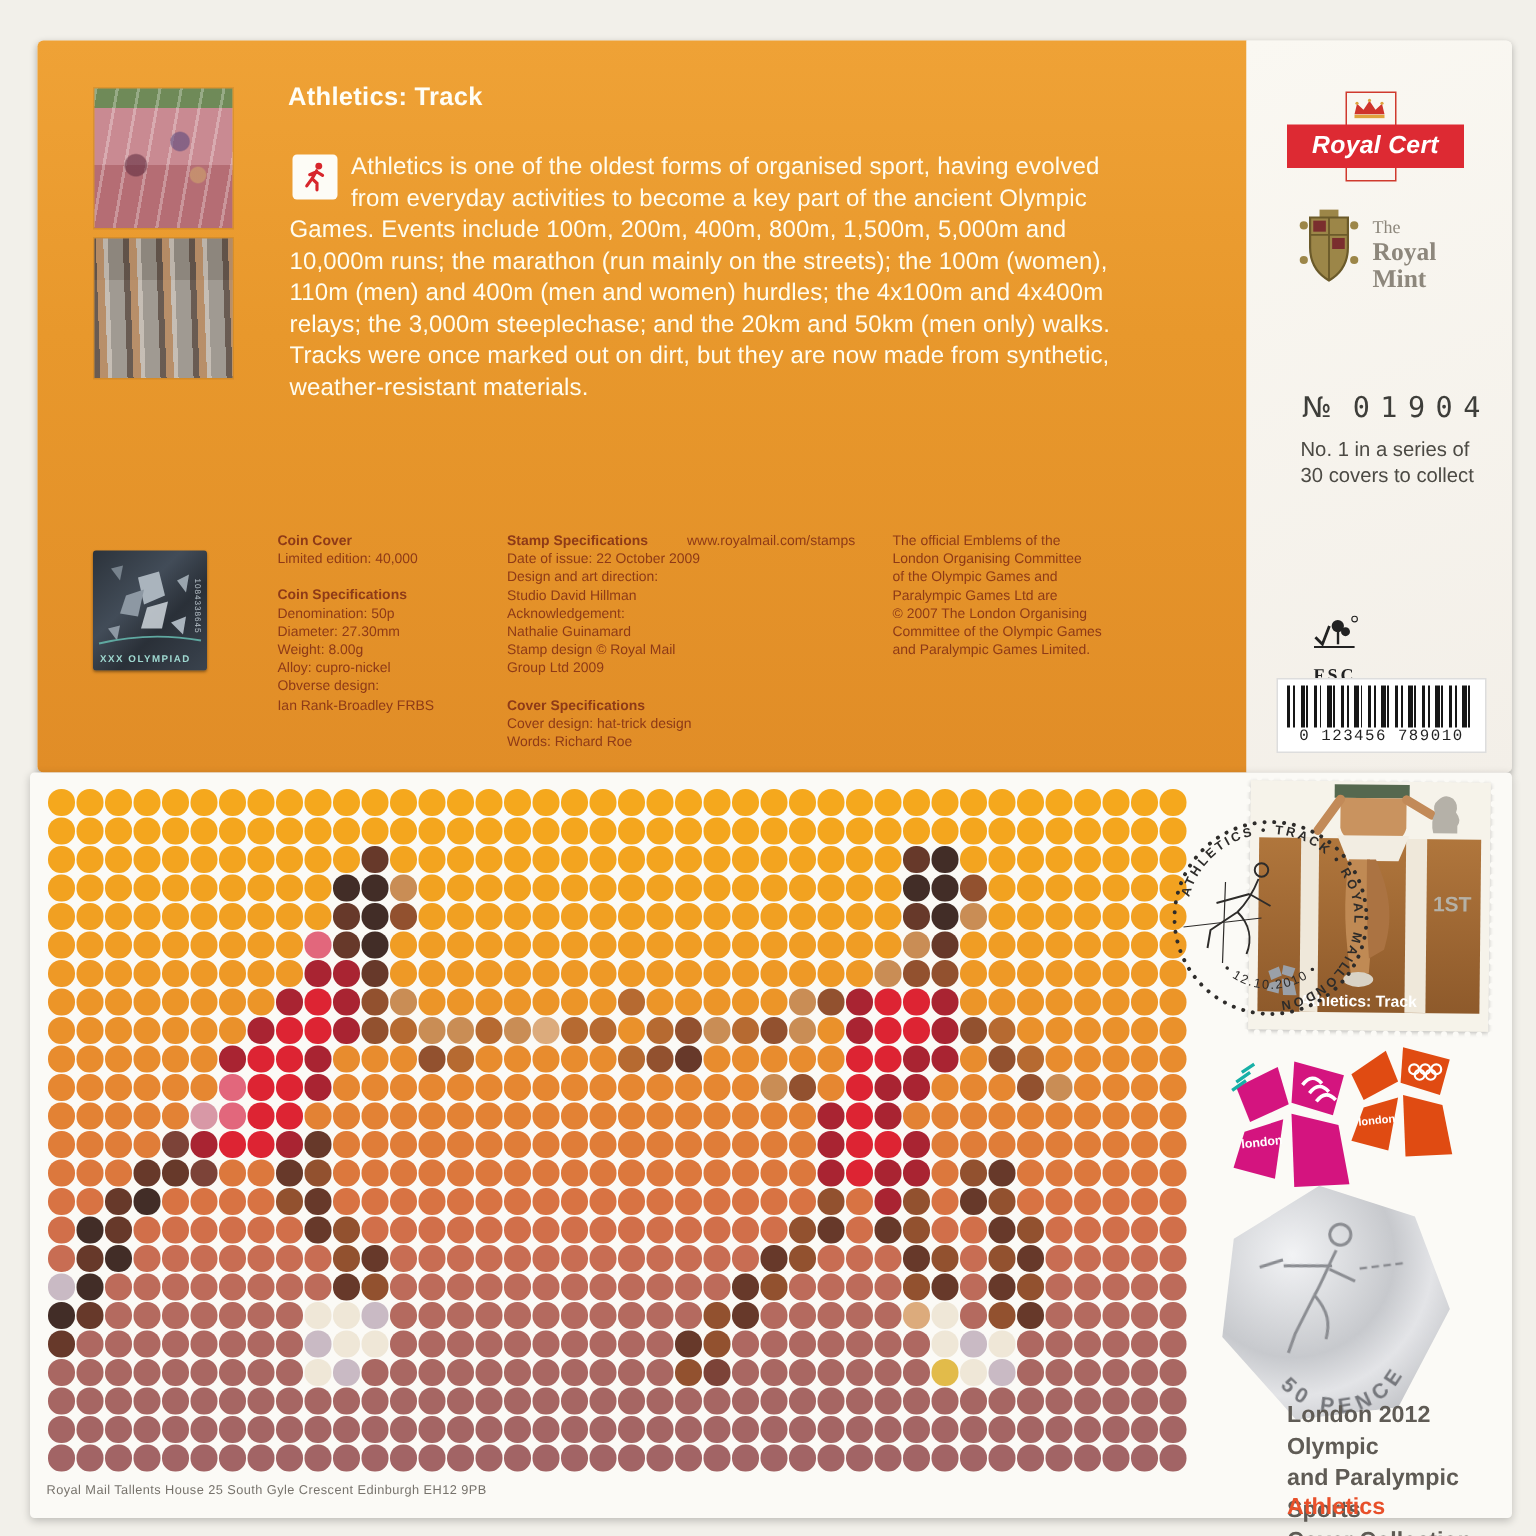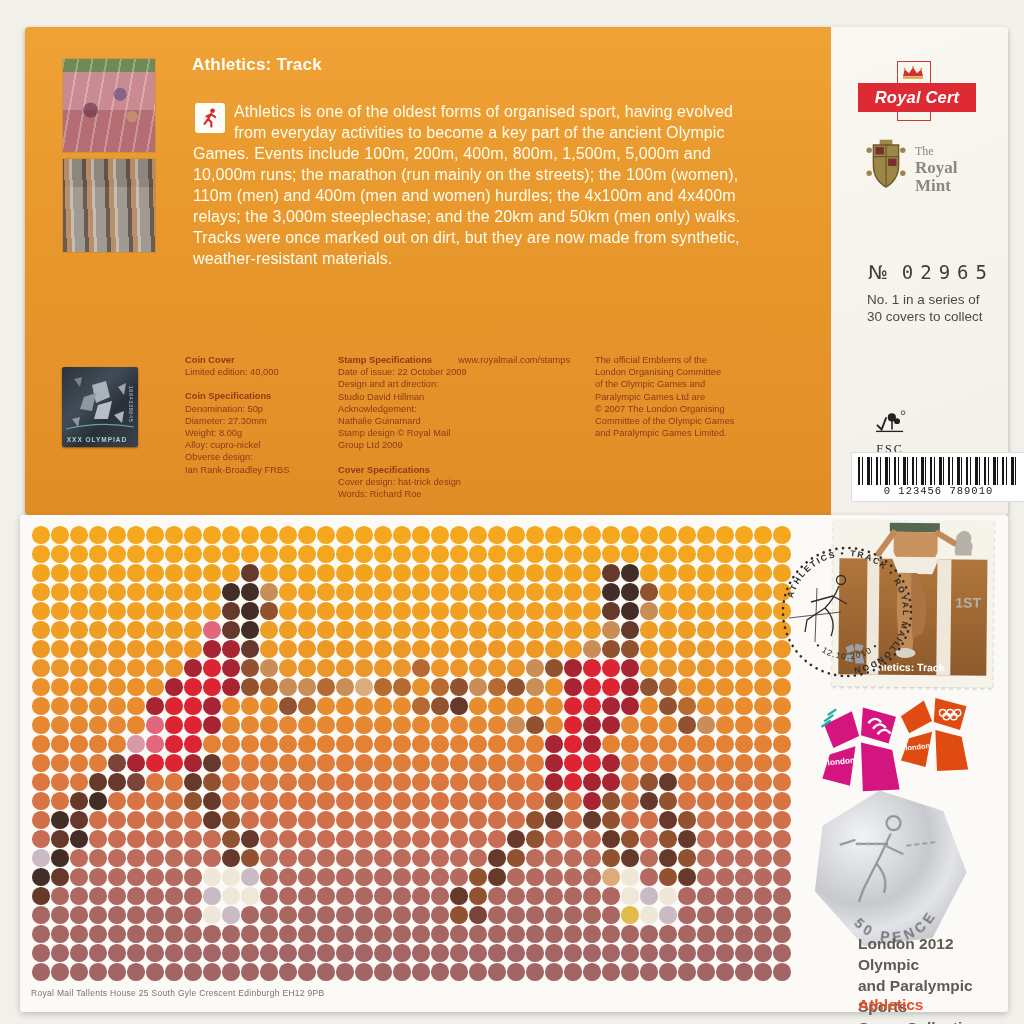--- a/index.html
+++ b/index.html
@@ -45,22 +45,22 @@
   .mint-the{font-size:12px;margin:6px 0 2px;}
   .mint-name{font-size:17px;font-weight:bold;width:60px;line-height:18px;}
   .serial{position:absolute;left:37px;top:234px;color:#3e3e3a;}
   .serial .no{font-family:"DejaVu Sans",sans-serif;font-size:19px;}
   .serial .num{font-family:"DejaVu Sans Mono","Liberation Mono",monospace;font-size:19px;letter-spacing:7px;margin-left:14px;}
   .series{position:absolute;left:36px;top:265px;font-size:13.5px;line-height:16.5px;color:#4c4a44;white-space:pre-line;}
   .fsc{position:absolute;left:42px;top:382px;display:flex;}
   .fsc-right{margin-left:9px;}
   .fsc-title{font-size:11px;font-weight:bold;color:#222;}
   .fsc-small{font-size:5px;line-height:6px;color:#555;white-space:pre-line;margin-top:2px;font-weight:bold;}
-  .fsc-acr{font-family:"Liberation Serif",serif;font-size:12px;letter-spacing:2px;color:#222;text-align:center;margin-top:1px;}
-  .barcode{position:absolute;left:21px;top:426px;width:138px;height:48px;background:#fff;box-shadow:0 0 0 1px #ddd;padding-left:35px;}
+  .fsc-acr{font-family:"Liberation Serif",serif;font-size:12px;letter-spacing:2px;color:#222;text-align:center;margin-top:1px;font-weight:bold;}
+  .barcode{position:absolute;left:21px;top:426px;width:138px;height:48px;background:#fff;box-shadow:0 0 0 1px #ddd;}
   .bars{position:absolute;left:6px;top:4px;right:6px;height:28px;
     background:repeating-linear-gradient(90deg,#161616 0 2px,#fff 2px 4px,#161616 4px 5px,#fff 5px 9px,#161616 9px 12px,#fff 12px 13px,#161616 13px 14px,#fff 14px 18px);}
   .bdigits{position:absolute;left:0;right:0;top:32px;text-align:center;font-family:"Liberation Mono",monospace;font-size:10.5px;color:#222;letter-spacing:1px;}
 
   
   .env{position:absolute;left:20px;top:515px;width:988px;height:497px;background:#fbfaf6;border-radius:3px;box-shadow:0 2px 6px rgba(0,0,0,.22);}
   .mosaic{position:absolute;left:12px;top:11px;display:grid;grid-template-columns:repeat(40,19px);grid-auto-rows:19px;}
   .dot{width:17.5px;height:17.5px;border-radius:50%;}
   .addr{position:absolute;left:11px;top:473px;font-size:8.5px;color:#77736c;letter-spacing:.3px;}
 
@@ -198,21 +198,21 @@
           <circle cx="4" cy="32" r="2.6" fill="#9c8648"></circle>
             <circle cx="36" cy="32" r="2.6" fill="#9c8648"></circle>
         </svg>
         <div class="mint-text">
           <div class="mint-the">The</div>
           <div class="mint-name">Royal Mint</div>
         </div>
       </div>
 
       <div class="serial">
-        <span class="no">№</span><span class="num">02965</span>
+        <span class="no">№</span><span class="num">01904</span>
       </div>
       <div class="series">No. 1 in a series of
 30 covers to collect</div>
 
       <div class="fsc">
         <div>
           <svg width="34" height="28" viewBox="0 0 34 30">
             <polyline points="3,17 8,22 13,9" stroke="#222" stroke-width="2" fill="none"></polyline>
             <circle cx="19" cy="9" r="4.4" fill="#222"></circle>
             <circle cx="24.5" cy="13" r="3.2" fill="#222"></circle>

